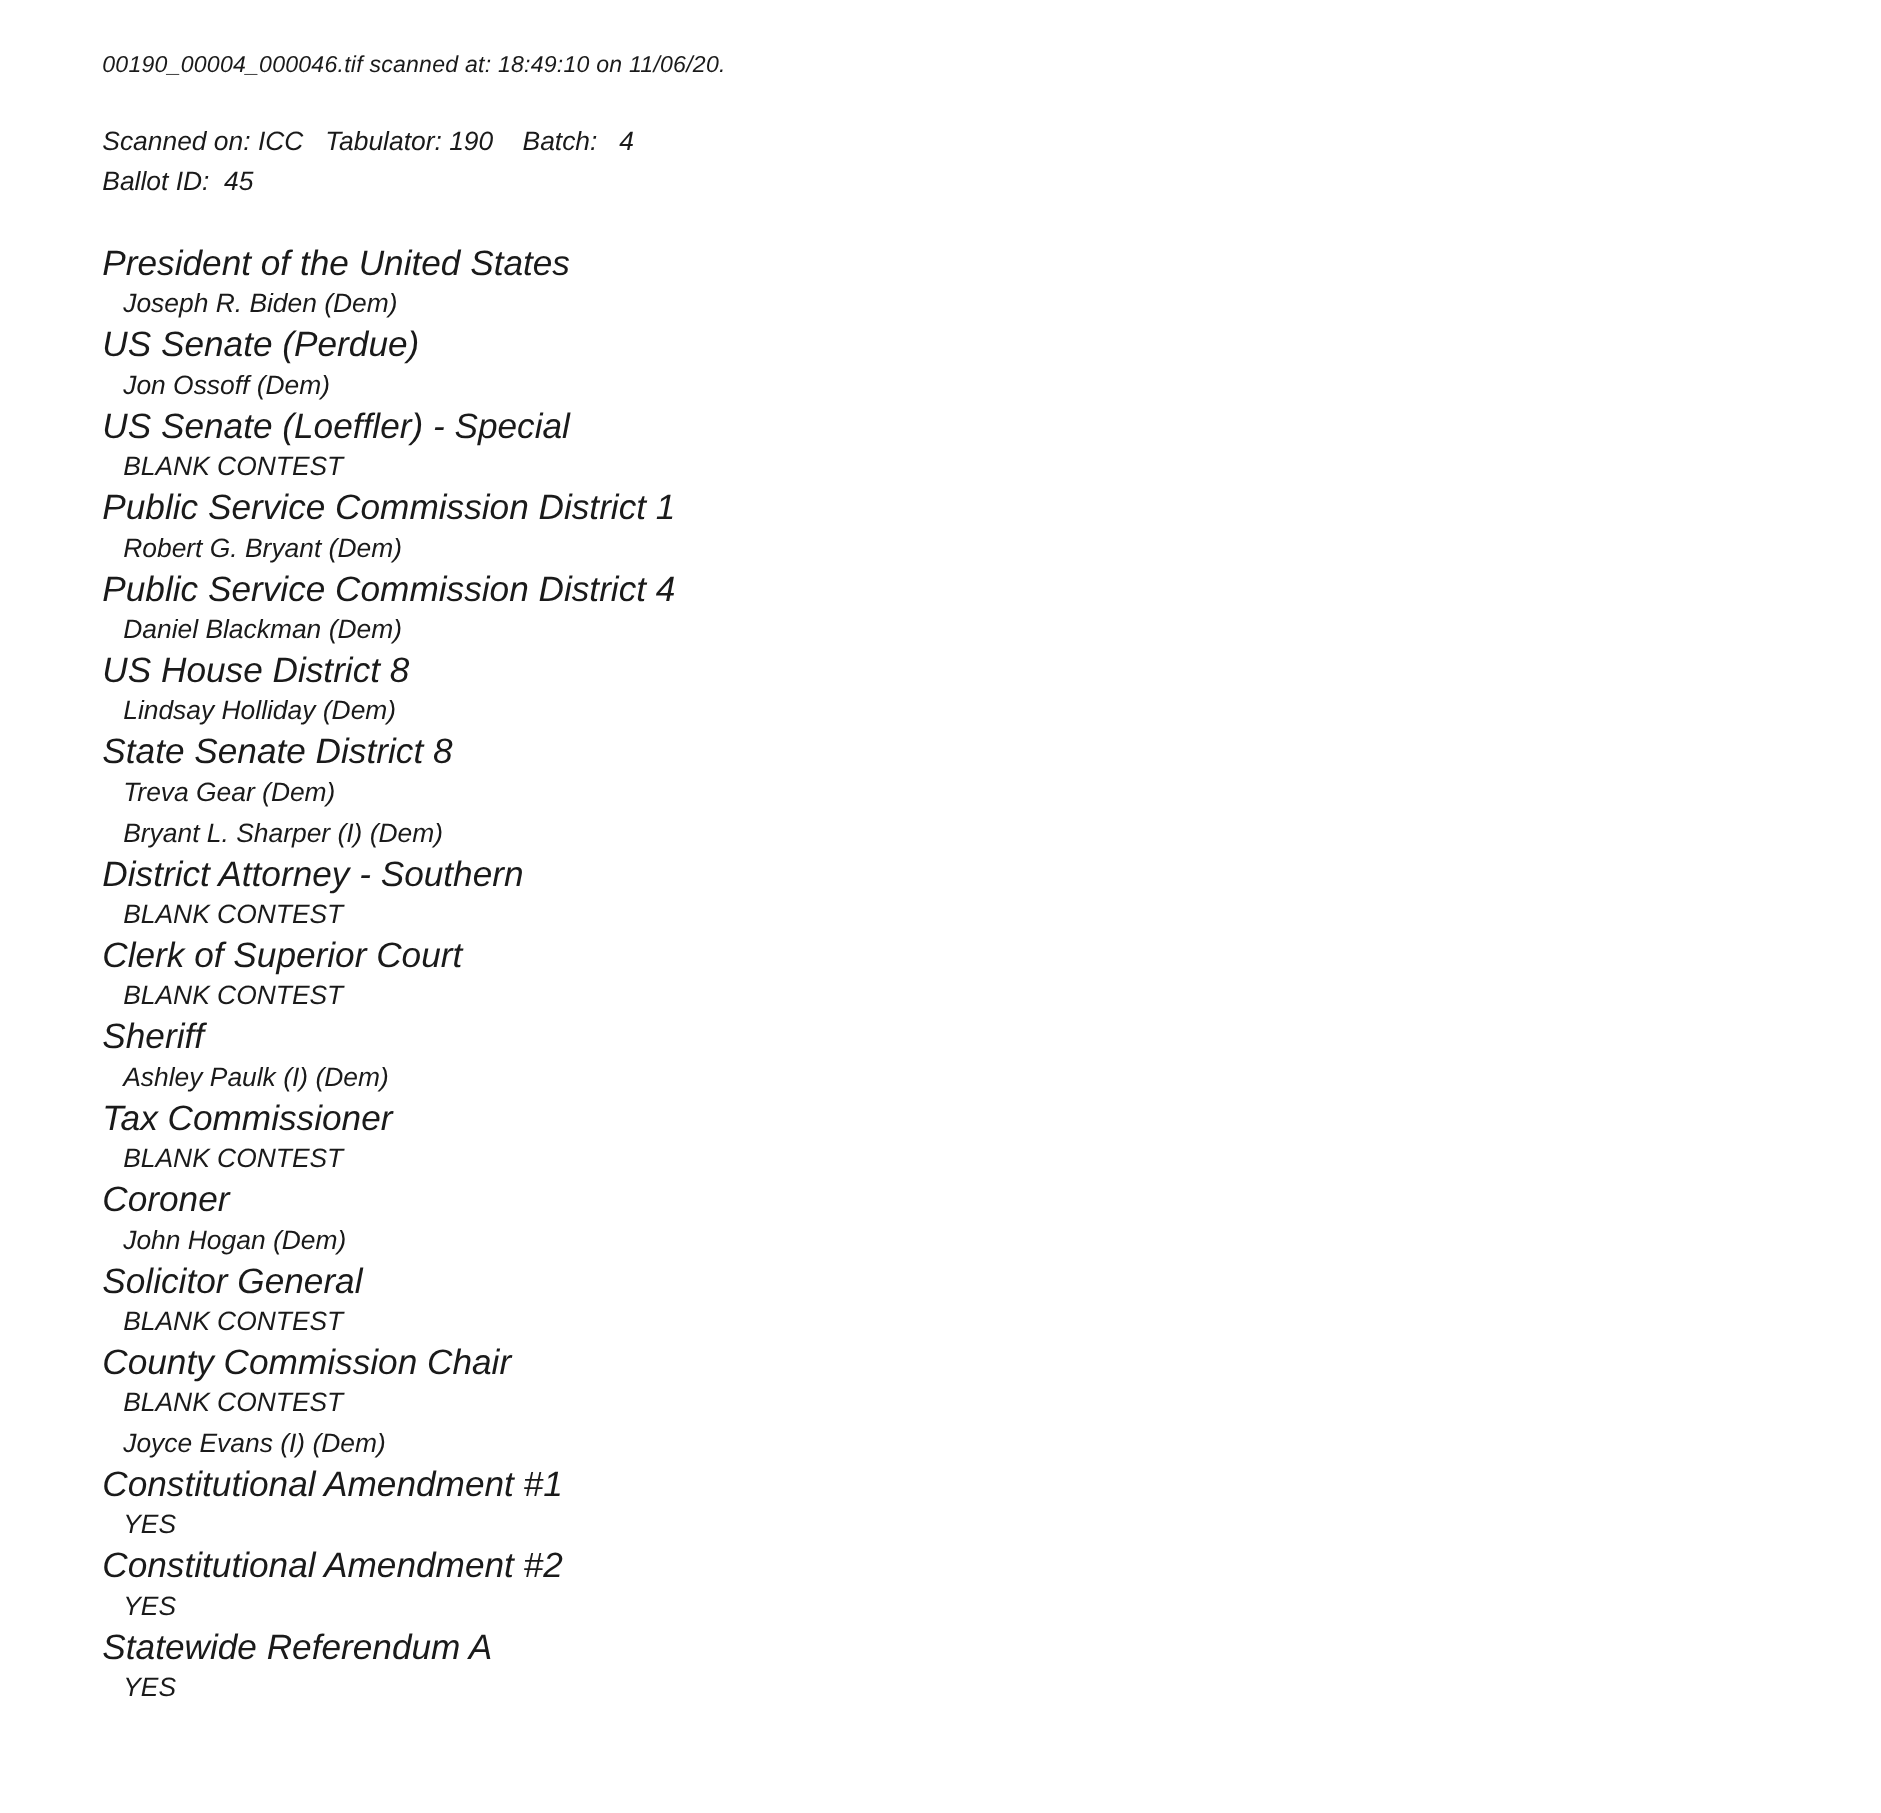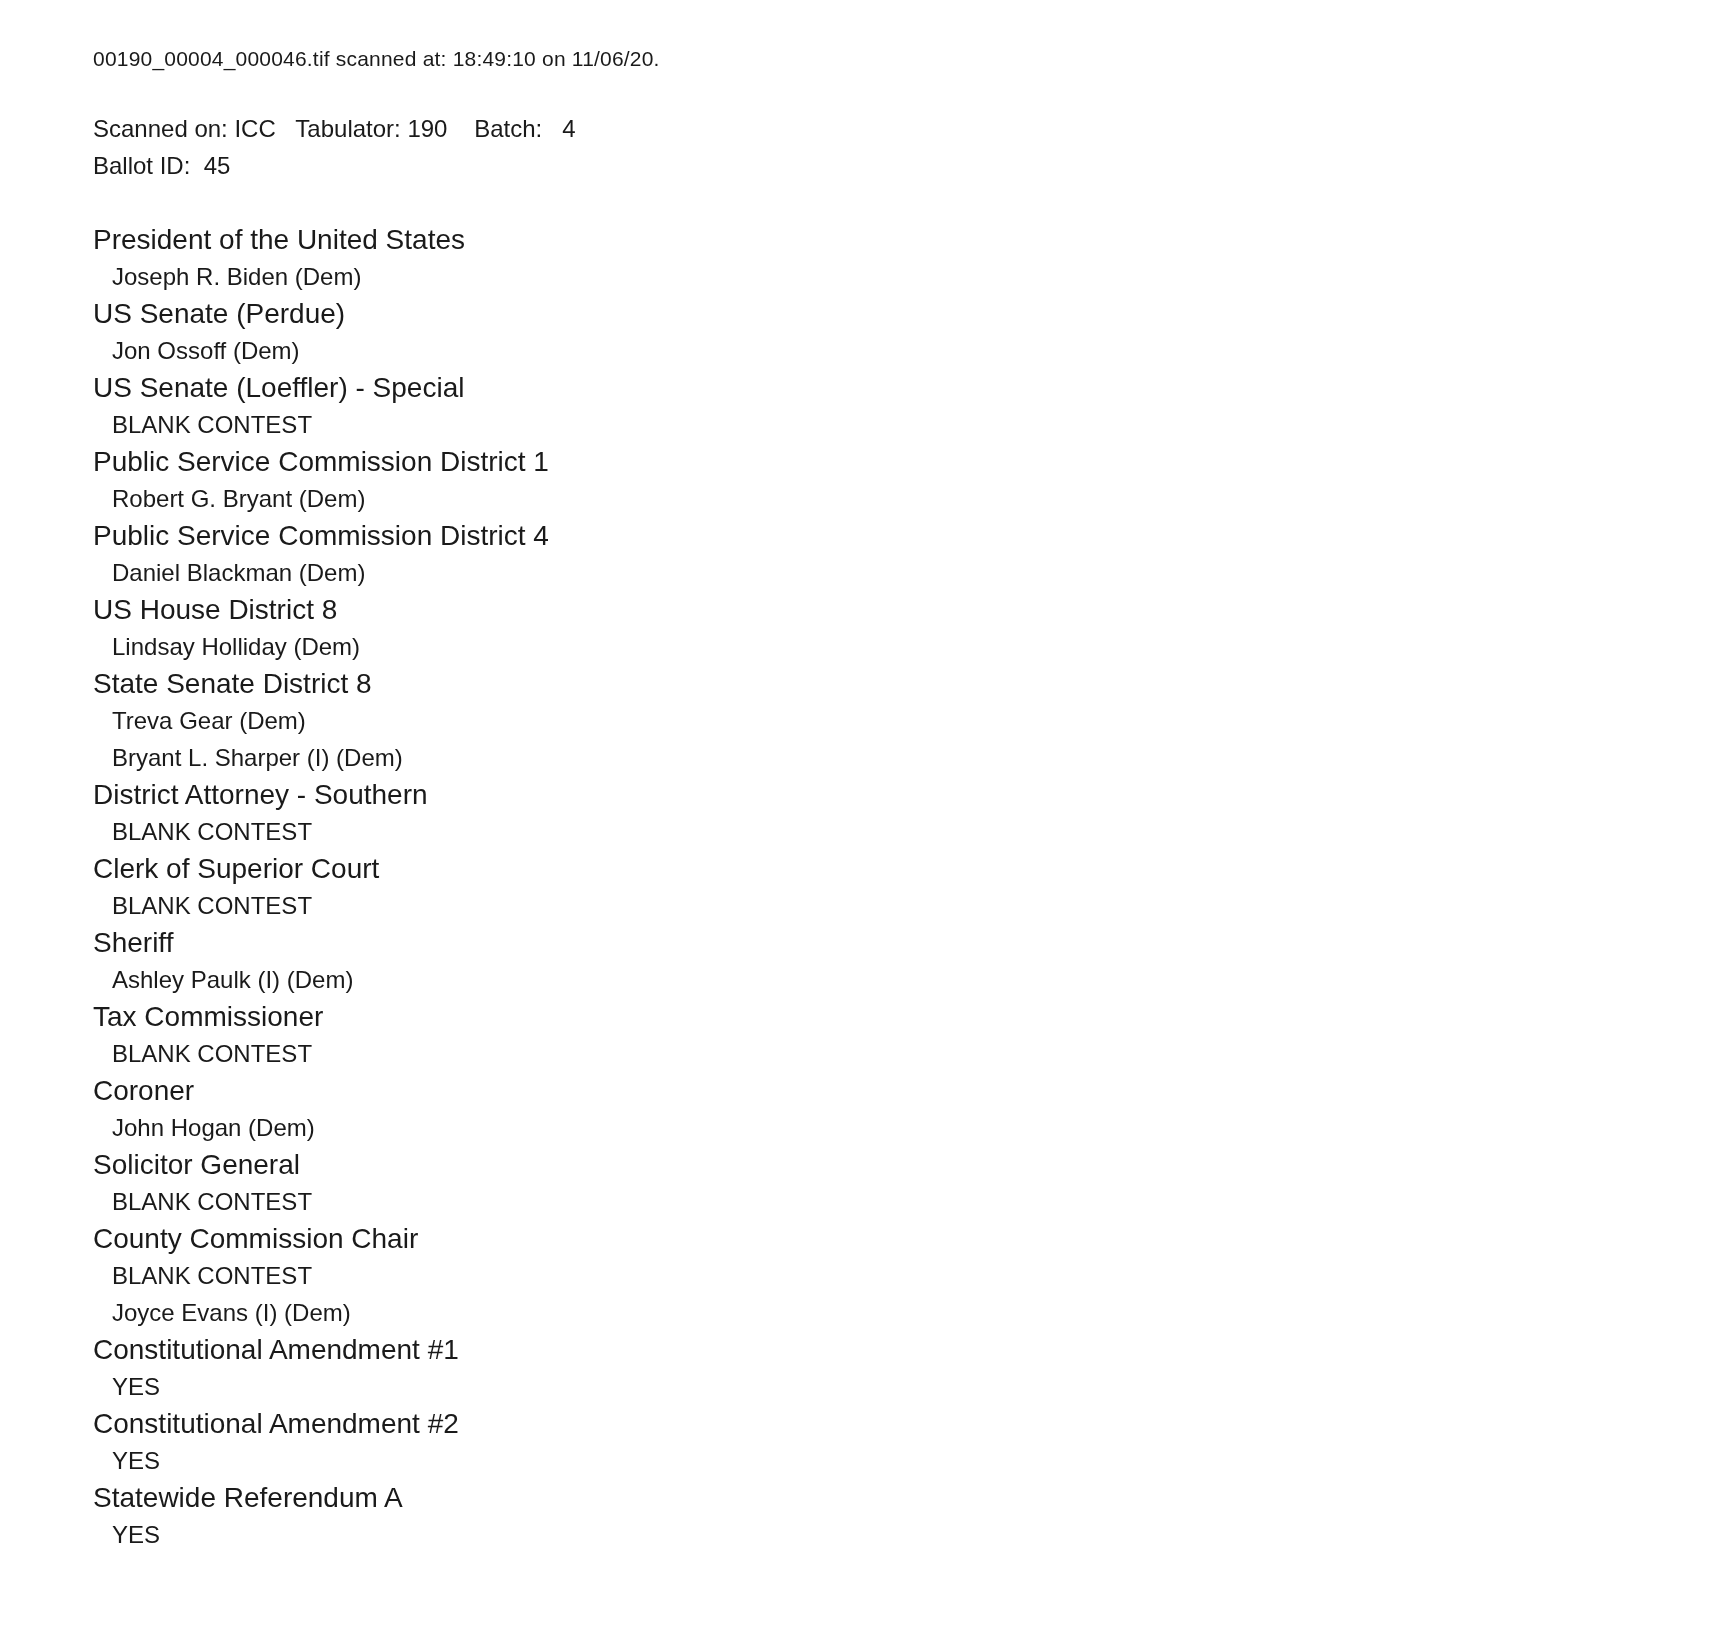--- a/index.html
+++ b/index.html
@@ -13,40 +13,41 @@
     position: relative;
     font-family: "Liberation Sans", sans-serif;
     color: #1a1a1a;
     overflow: hidden;
   }
   .page {
     position: absolute;
     left: 93px;
     top: 46px;
     width: 1500px;
+    font-style: italic;
   }
   .scan-line {
     font-size: 21px;
     line-height: 26px;
     white-space: pre-wrap;
     letter-spacing: 0.2px;
   }
   .meta-block {
     margin-top: 38px;
   }
   .meta-line {
     font-size: 24px;
     line-height: 37px;
     white-space: pre-wrap;
   }
   .contest-list {
     margin-top: 37px; 
   }
   .contest-title {
-    font-size: 28px;
+    font-size: 32px;
     line-height: 37px;
     white-space: pre-wrap;
   }
   .contest-selection {
     font-size: 24px;
     line-height: 37px;
     white-space: pre-wrap;
     padding-left: 19px; 
   }
 </style>

